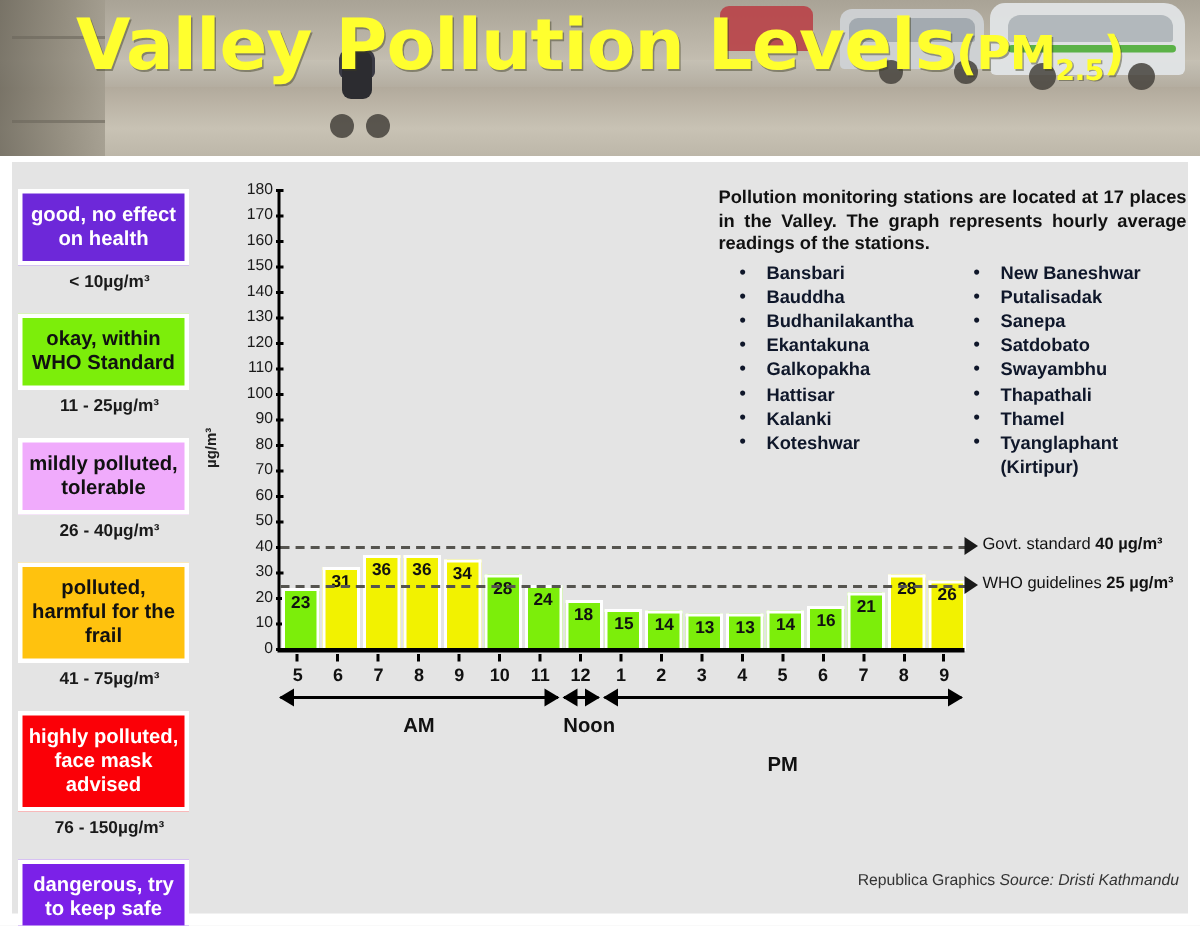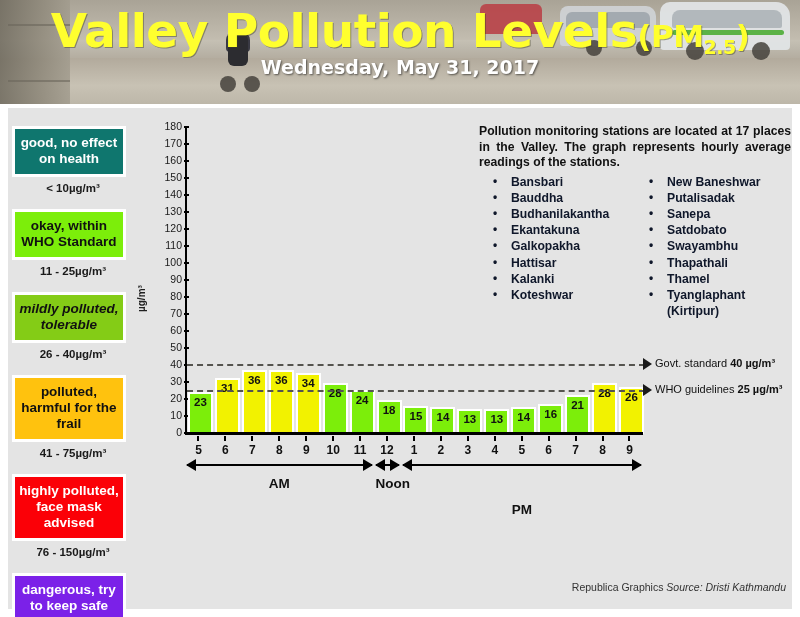--- a/index.html
+++ b/index.html
@@ -188,36 +188,35 @@
     <div class="bn-bike">
       <div class="bk-rider"></div>
       <div class="bk-body"></div>
       <div class="wheel" style="left:2px;top:44px;width:16px;height:16px;"></div>
       <div class="wheel" style="left:26px;top:44px;width:16px;height:16px;"></div>
     </div>
 
     <div class="title">
       <span>Valley Pollution Levels</span><span class="pm">(PM</span><span class="sub">2.5</span><span class="pm">)</span>
     </div>
-    <div class="subtitle">Wednesday, May 31, 2017</div>
   </div>
 
   <div class="body-bg"></div>
 
   <div class="legend">
     <div class="lg-item">
-      <div class="lg-box" style="background:#0f766e;color:#ffffff;">good, no effect on health</div>
+      <div class="lg-box" style="background:#6d28d9;color:#ffffff;">good, no effect on health</div>
       <div class="lg-range">&lt; 10µg/m³</div>
     </div>
     <div class="lg-item">
       <div class="lg-box" style="background:#7cee0a;color:#111111;">okay, within WHO Standard</div>
       <div class="lg-range">11 - 25µg/m³</div>
     </div>
     <div class="lg-item">
-      <div class="lg-box" style="background:#84cc16;color:#111111;font-style:italic;">mildly polluted, tolerable</div>
+      <div class="lg-box" style="background:#f0abfc;color:#111111;">mildly polluted, tolerable</div>
       <div class="lg-range">26 - 40µg/m³</div>
     </div>
     <div class="lg-item">
       <div class="lg-box" style="background:#ffc20e;color:#111111;">polluted, harmful for the frail</div>
       <div class="lg-range">41 - 75µg/m³</div>
     </div>
     <div class="lg-item">
       <div class="lg-box" style="background:#fb0007;color:#ffffff;">highly polluted, face mask advised</div>
       <div class="lg-range">76 - 150µg/m³</div>
     </div>

